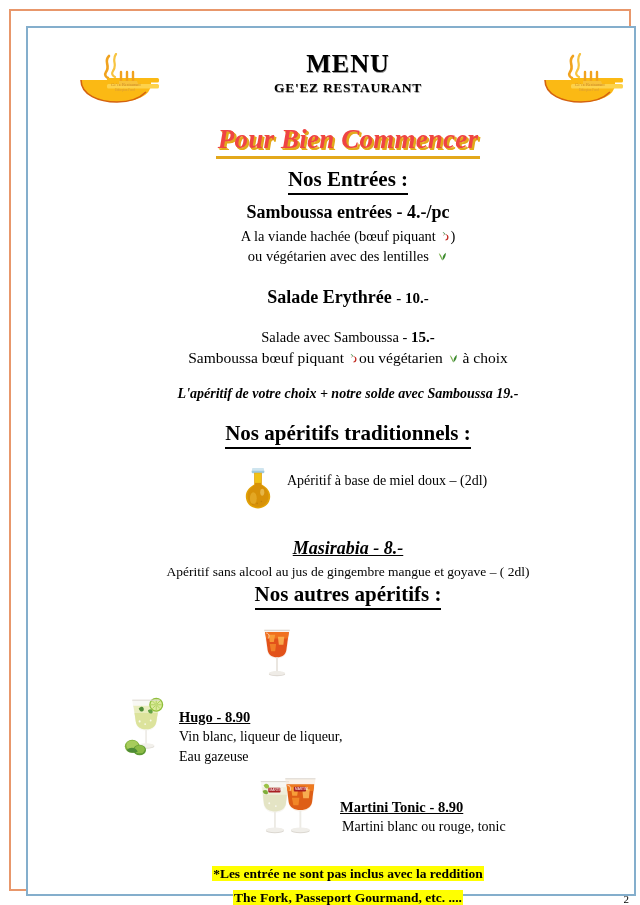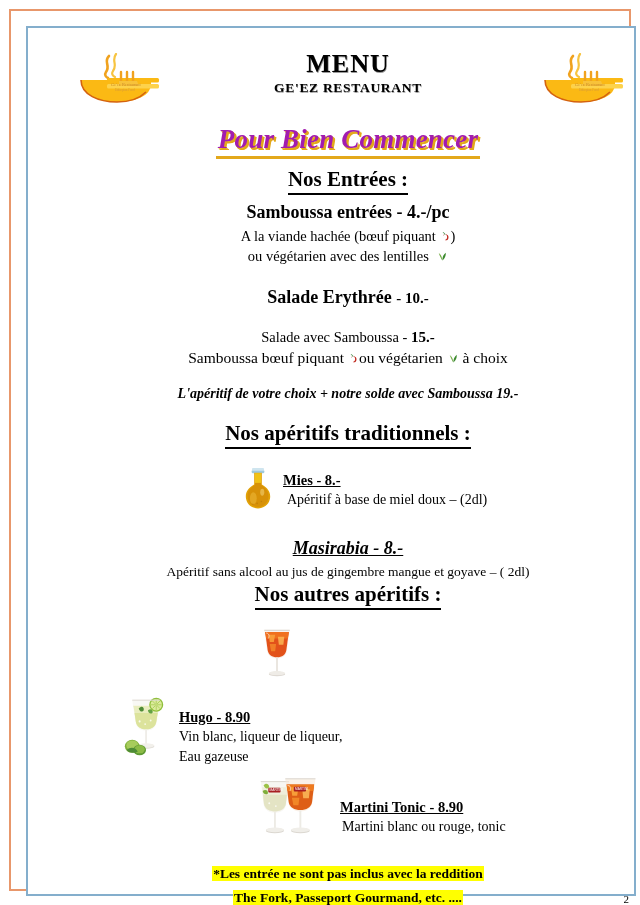--- a/index.html
+++ b/index.html
@@ -90,21 +90,21 @@
     margin-top: 11px;
     height: 34px;
   }
   .banner-text {
     display: inline-block;
     position: relative;
     font-size: 27px;
     font-weight: bold;
     font-style: italic;
     letter-spacing: 0.2px;
-    color: #a21caf;
+    color: #ef4444;
     text-shadow:
        1.6px 1.6px 0 #E3A81B,
        2.2px 2.2px 0 #E3A81B,
        1px 1px 0 #EFC243;
     padding-bottom: 3px;
   }
   .banner-text::after {
     content: "";
     position: absolute;
     left: -2px; right: -2px;
@@ -316,21 +316,20 @@
                        C33.4 31.8, 30.2 26.2, 23.5 22.5 L23.5 8.5 Z" fill="#D79108"></path>
               <path d="M16.5 8.5 L16.5 20 L23.5 20 L23.5 8.5 Z" fill="#F0C216"></path>
               <ellipse cx="14.5" cy="38" rx="4" ry="7" fill="#EDB93A" opacity="0.55"></ellipse>
               <ellipse cx="25" cy="31" rx="2.4" ry="4" fill="#F6DC86" opacity="0.5"></ellipse>
               <circle cx="19" cy="44" r="1" fill="#B9770A" opacity="0.6"></circle>
               <circle cx="24" cy="42" r="0.9" fill="#B9770A" opacity="0.6"></circle>
               <circle cx="14" cy="45" r="0.8" fill="#B9770A" opacity="0.6"></circle>
             </svg>
           </div>
           <div class="drink-text" style="padding-top:6px; margin-left:2px;">
-            <div class="drink-name">Mies - 8.-</div>
             <div class="drink-desc" style="padding-left:4px;">Apéritif à base de miel doux – (2dl)</div>
           </div>
         </div>
 
         <div class="ctr item-title" style="margin-top:22px;">
           <span style="text-decoration:underline;font-style:italic;">Masirabia -  8.-</span>
         </div>
         <div class="ctr" style="font-size:13.5px; margin-top:4px;">Apéritif sans alcool au jus de gingembre mangue et goyave  –  ( 2dl)</div>
 
         <div class="section-head sh-autres" style="margin-top:2px;">

